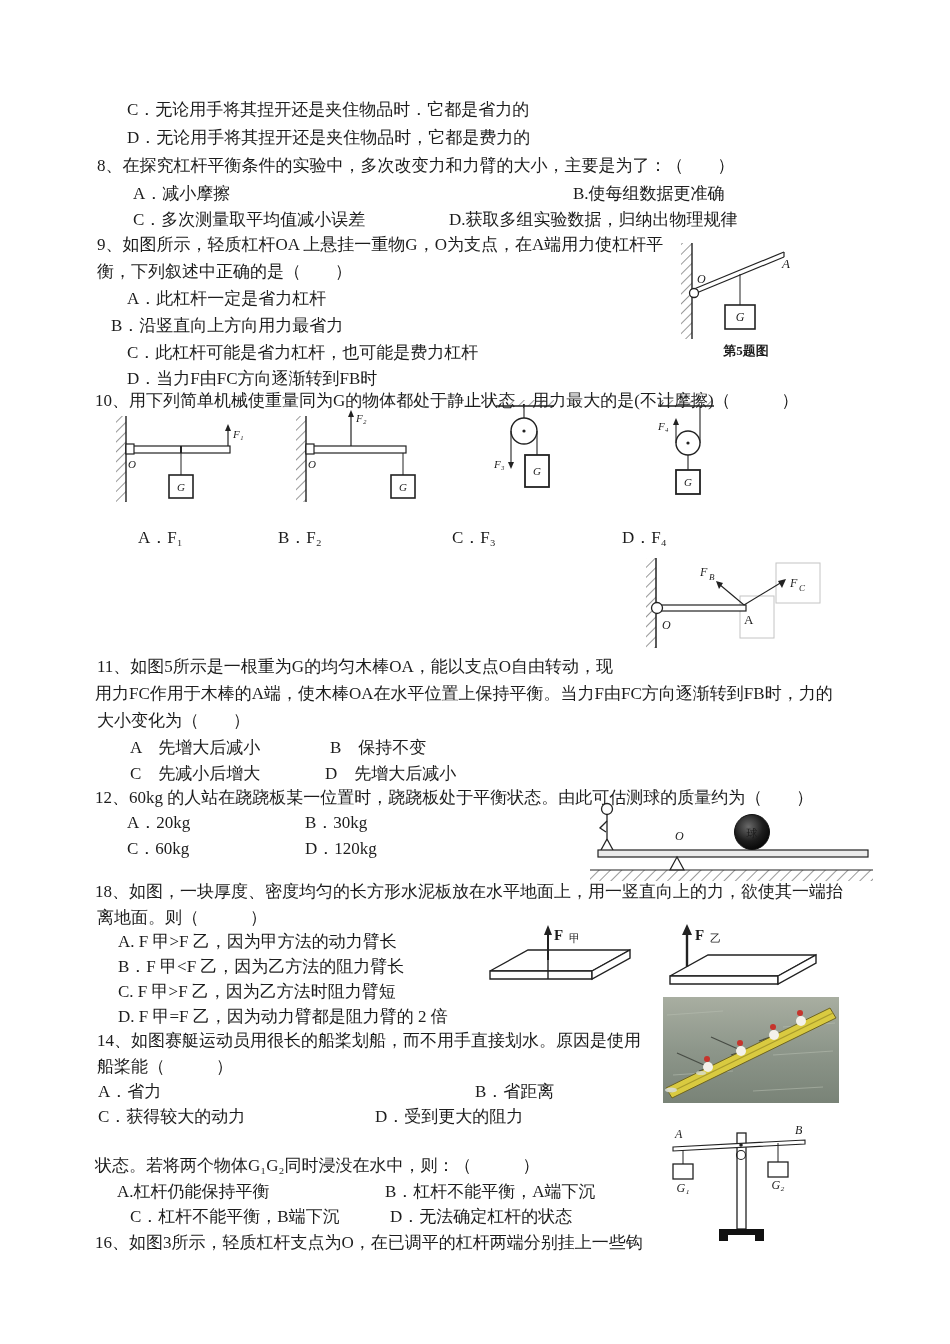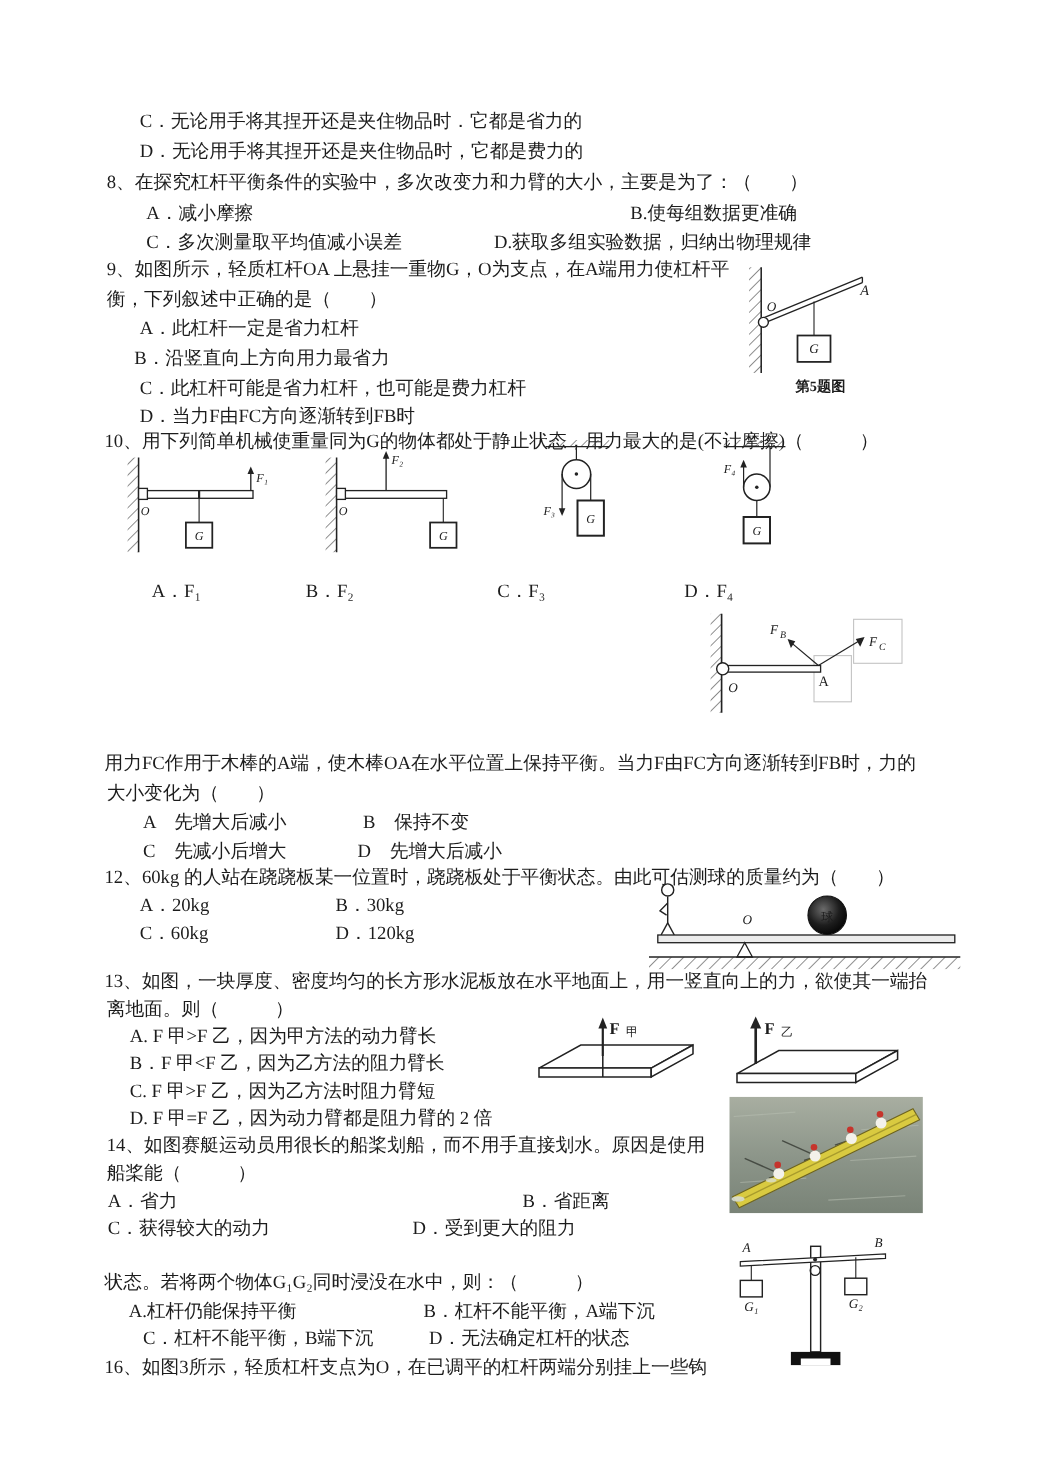--- a/index.html
+++ b/index.html
@@ -25,44 +25,45 @@
 
   <div class="line" style="left:97px;top:155px">8、在探究杠杆平衡条件的实验中，多次改变力和力臂的大小，主要是为了：（　　）</div>
   <div class="line" style="left:133px;top:183px">A．减小摩擦</div>
   <div class="line" style="left:573px;top:183px">B.使每组数据更准确</div>
   <div class="line" style="left:133px;top:209px">C．多次测量取平均值减小误差</div>
   <div class="line" style="left:449px;top:209px">D.获取多组实验数据，归纳出物理规律</div>
 
   <div class="line" style="left:97px;top:234px">9、如图所示，轻质杠杆OA 上悬挂一重物G，O为支点，在A端用力使杠杆平</div>
   <div class="line" style="left:97px;top:261px">衡，下列叙述中正确的是（　　）</div>
   <div class="line" style="left:127px;top:288px">A．此杠杆一定是省力杠杆</div>
-  <div class="line" style="left:122px;top:315px">B．沿竖直向上方向用力最省力</div>
+  <div class="line" style="left:111px;top:315px">B．沿竖直向上方向用力最省力</div>
   <div class="line" style="left:127px;top:342px">C．此杠杆可能是省力杠杆，也可能是费力杠杆</div>
   <div class="line" style="left:127px;top:368px">D．当力F由FC方向逐渐转到FB时</div>
 
   <div class="line" style="left:95px;top:390px">10、用下列简单机械使重量同为G的物体都处于静止状态，用力最大的是(不计摩擦)（　　　）</div>
   <div class="line" style="left:138px;top:527px">A．F₁</div>
   <div class="line" style="left:278px;top:527px">B．F₂</div>
   <div class="line" style="left:452px;top:527px">C．F₃</div>
   <div class="line" style="left:622px;top:527px">D．F₄</div>
 
+  <div class="line" style="left:97px;top:656px">11、如图5所示是一根重为G的均匀木棒OA，能以支点O自由转动，现</div>
   <div class="line" style="left:95px;top:683px">用力FC作用于木棒的A端，使木棒OA在水平位置上保持平衡。当力F由FC方向逐渐转到FB时，力的</div>
   <div class="line" style="left:97px;top:710px">大小变化为（　　）</div>
   <div class="line" style="left:130px;top:737px">A　先增大后减小</div>
   <div class="line" style="left:330px;top:737px">B　保持不变</div>
   <div class="line" style="left:130px;top:763px">C　先减小后增大</div>
   <div class="line" style="left:325px;top:763px">D　先增大后减小</div>
 
   <div class="line" style="left:95px;top:787px">12、60kg 的人站在跷跷板某一位置时，跷跷板处于平衡状态。由此可估测球的质量约为（　　）</div>
   <div class="line" style="left:127px;top:812px">A．20kg</div>
   <div class="line" style="left:305px;top:812px">B．30kg</div>
   <div class="line" style="left:127px;top:838px">C．60kg</div>
   <div class="line" style="left:305px;top:838px">D．120kg</div>
 
-  <div class="line" style="left:95px;top:881px">13、如图，一块厚度、密度均匀的长方形水泥板放在水平地面上，用一竖直向上的力，欲使其一端抬</div>
+  <div class="line" style="left:95px;top:881px">18、如图，一块厚度、密度均匀的长方形水泥板放在水平地面上，用一竖直向上的力，欲使其一端抬</div>
   <div class="line" style="left:97px;top:907px">离地面。则（　　　）</div>
   <div class="line" style="left:118px;top:931px">A. F 甲&gt;F 乙，因为甲方法的动力臂长</div>
   <div class="line" style="left:118px;top:956px">B．F 甲&lt;F 乙，因为乙方法的阻力臂长</div>
   <div class="line" style="left:118px;top:981px">C. F 甲&gt;F 乙，因为乙方法时阻力臂短</div>
   <div class="line" style="left:118px;top:1006px">D. F 甲=F 乙，因为动力臂都是阻力臂的 2 倍</div>
 
   <div class="line" style="left:97px;top:1030px">14、如图赛艇运动员用很长的船桨划船，而不用手直接划水。原因是使用</div>
   <div class="line" style="left:97px;top:1056px">船桨能（　　　）</div>
   <div class="line" style="left:98px;top:1081px">A．省力</div>
   <div class="line" style="left:475px;top:1081px">B．省距离</div>

